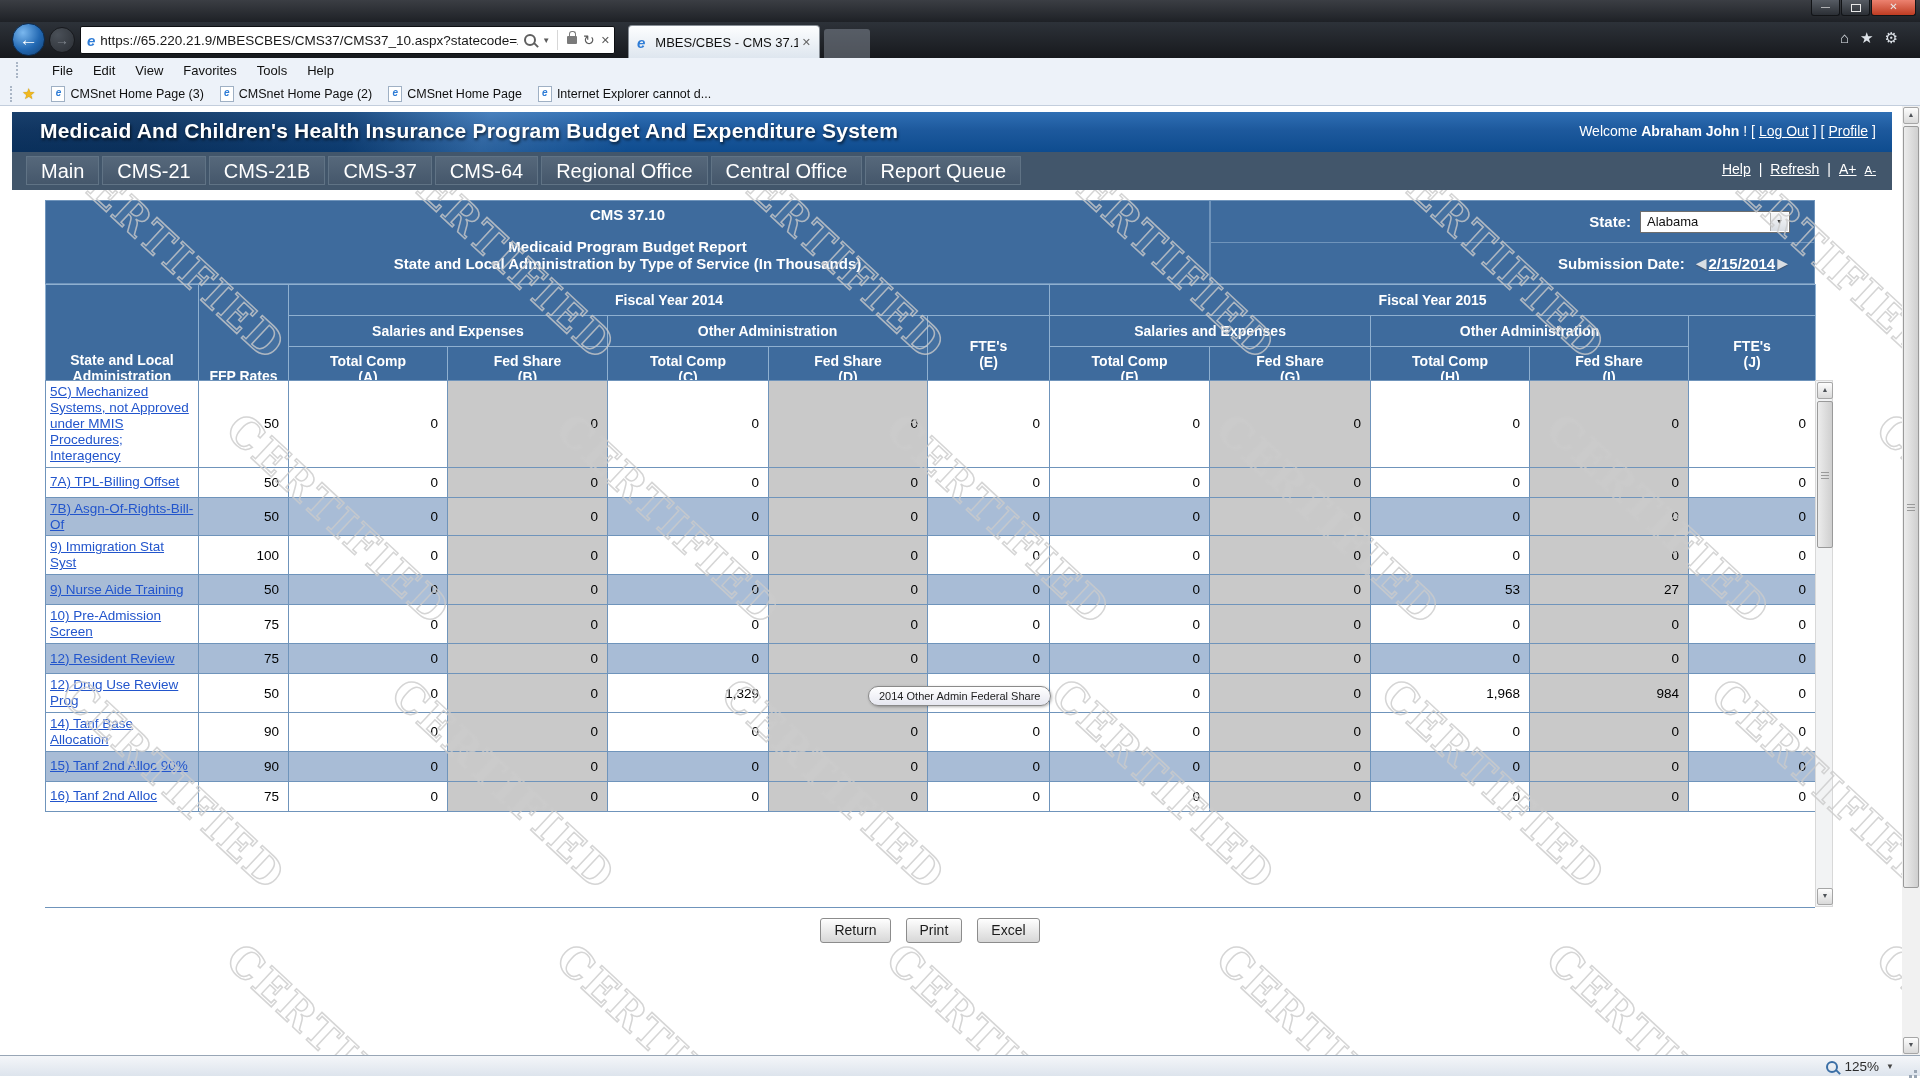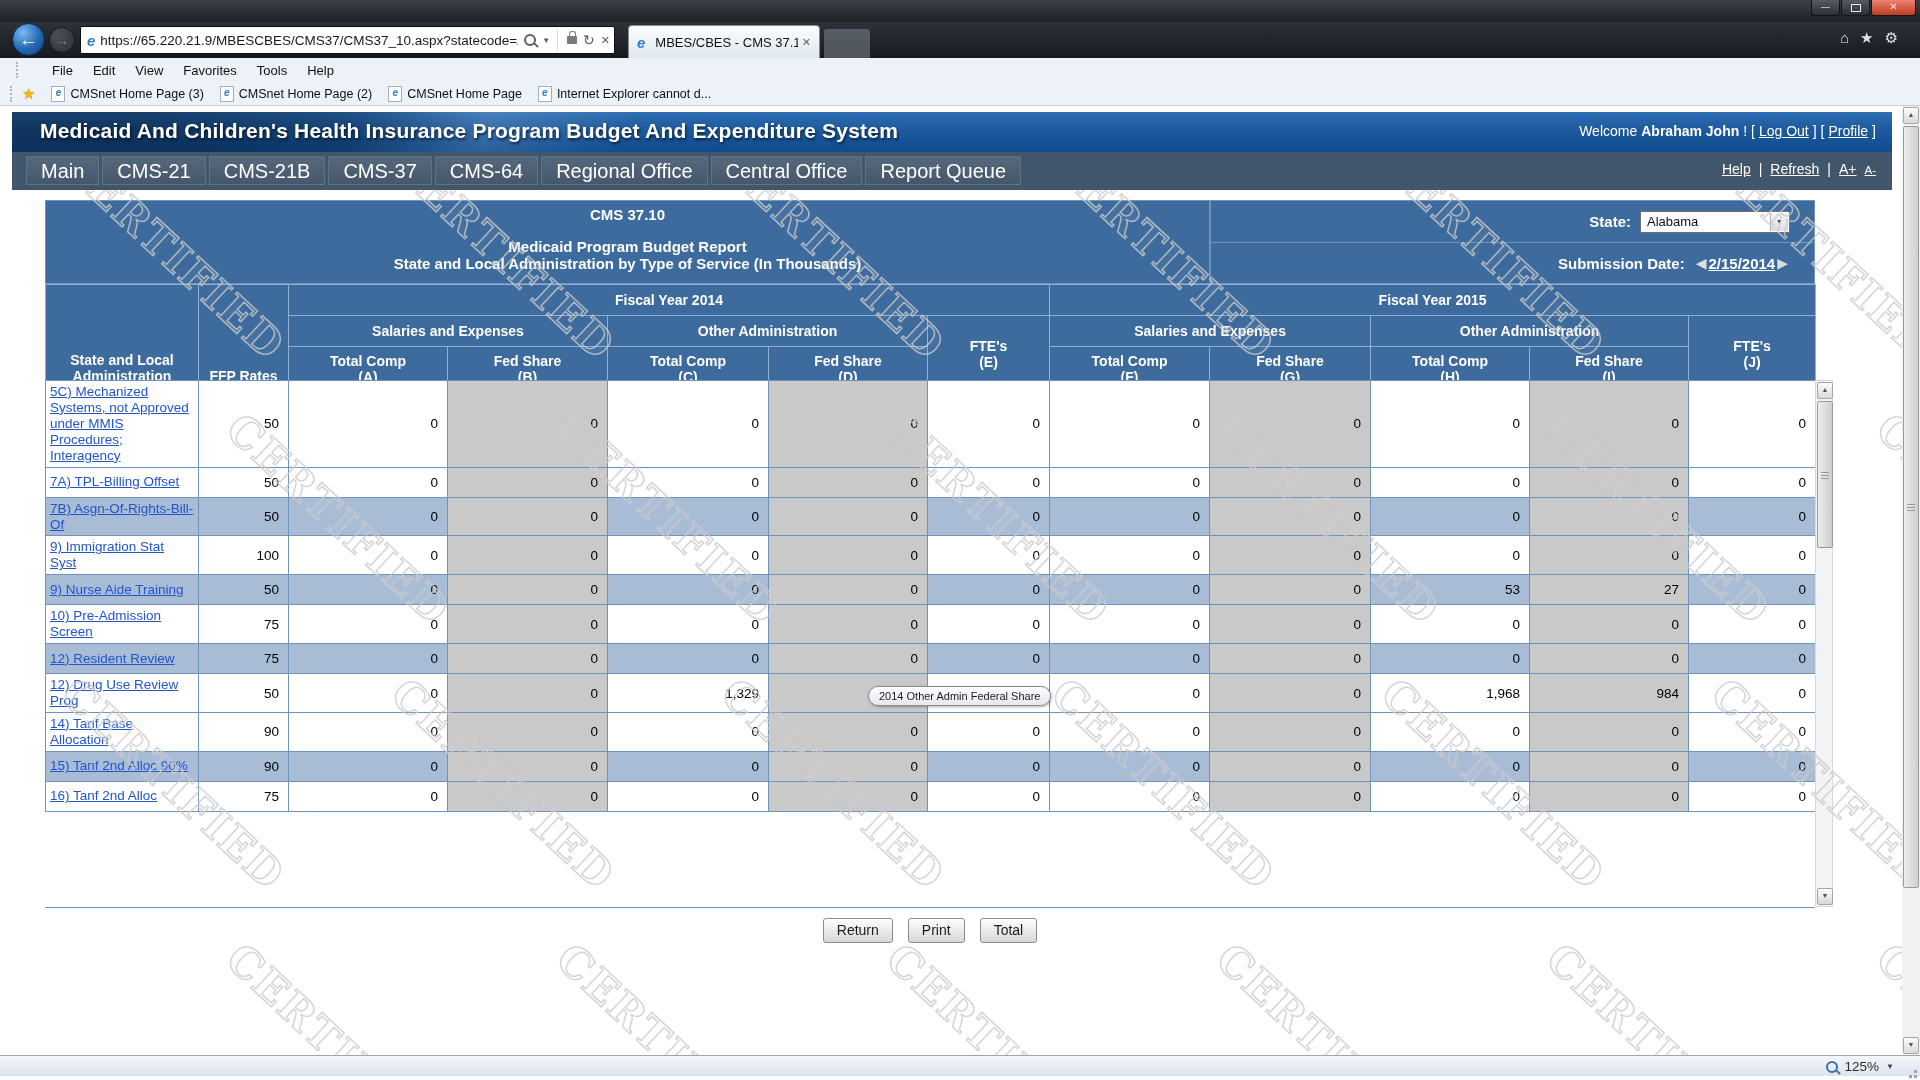--- a/index.html
+++ b/index.html
@@ -518,21 +518,21 @@
     <span class="sbbtn up">▲</span>
     <span class="thumb"></span>
     <span class="sbbtn dn">▼</span>
   </div>
 
   <div class="tooltip">2014 Other Admin Federal Share</div>
 
   <div class="btnrow">
     <button class="abtn">Return</button>
     <button class="abtn">Print</button>
-    <button class="abtn">Total</button>
+    <button class="abtn">Excel</button>
   </div>
 
   <div class="wmlayer">
       <span class="wm" style="left: 30px; top: 40px;">CERTIFIED</span>
       <span class="wm" style="left: 360px; top: 40px;">CERTIFIED</span>
       <span class="wm" style="left: 690px; top: 40px;">CERTIFIED</span>
       <span class="wm" style="left: 1020px; top: 40px;">CERTIFIED</span>
       <span class="wm" style="left: 1350px; top: 40px;">CERTIFIED</span>
       <span class="wm" style="left: 1680px; top: 40px;">CERTIFIED</span>
       <span class="wm" style="left: 195px; top: 305px;">CERTIFIED</span>

